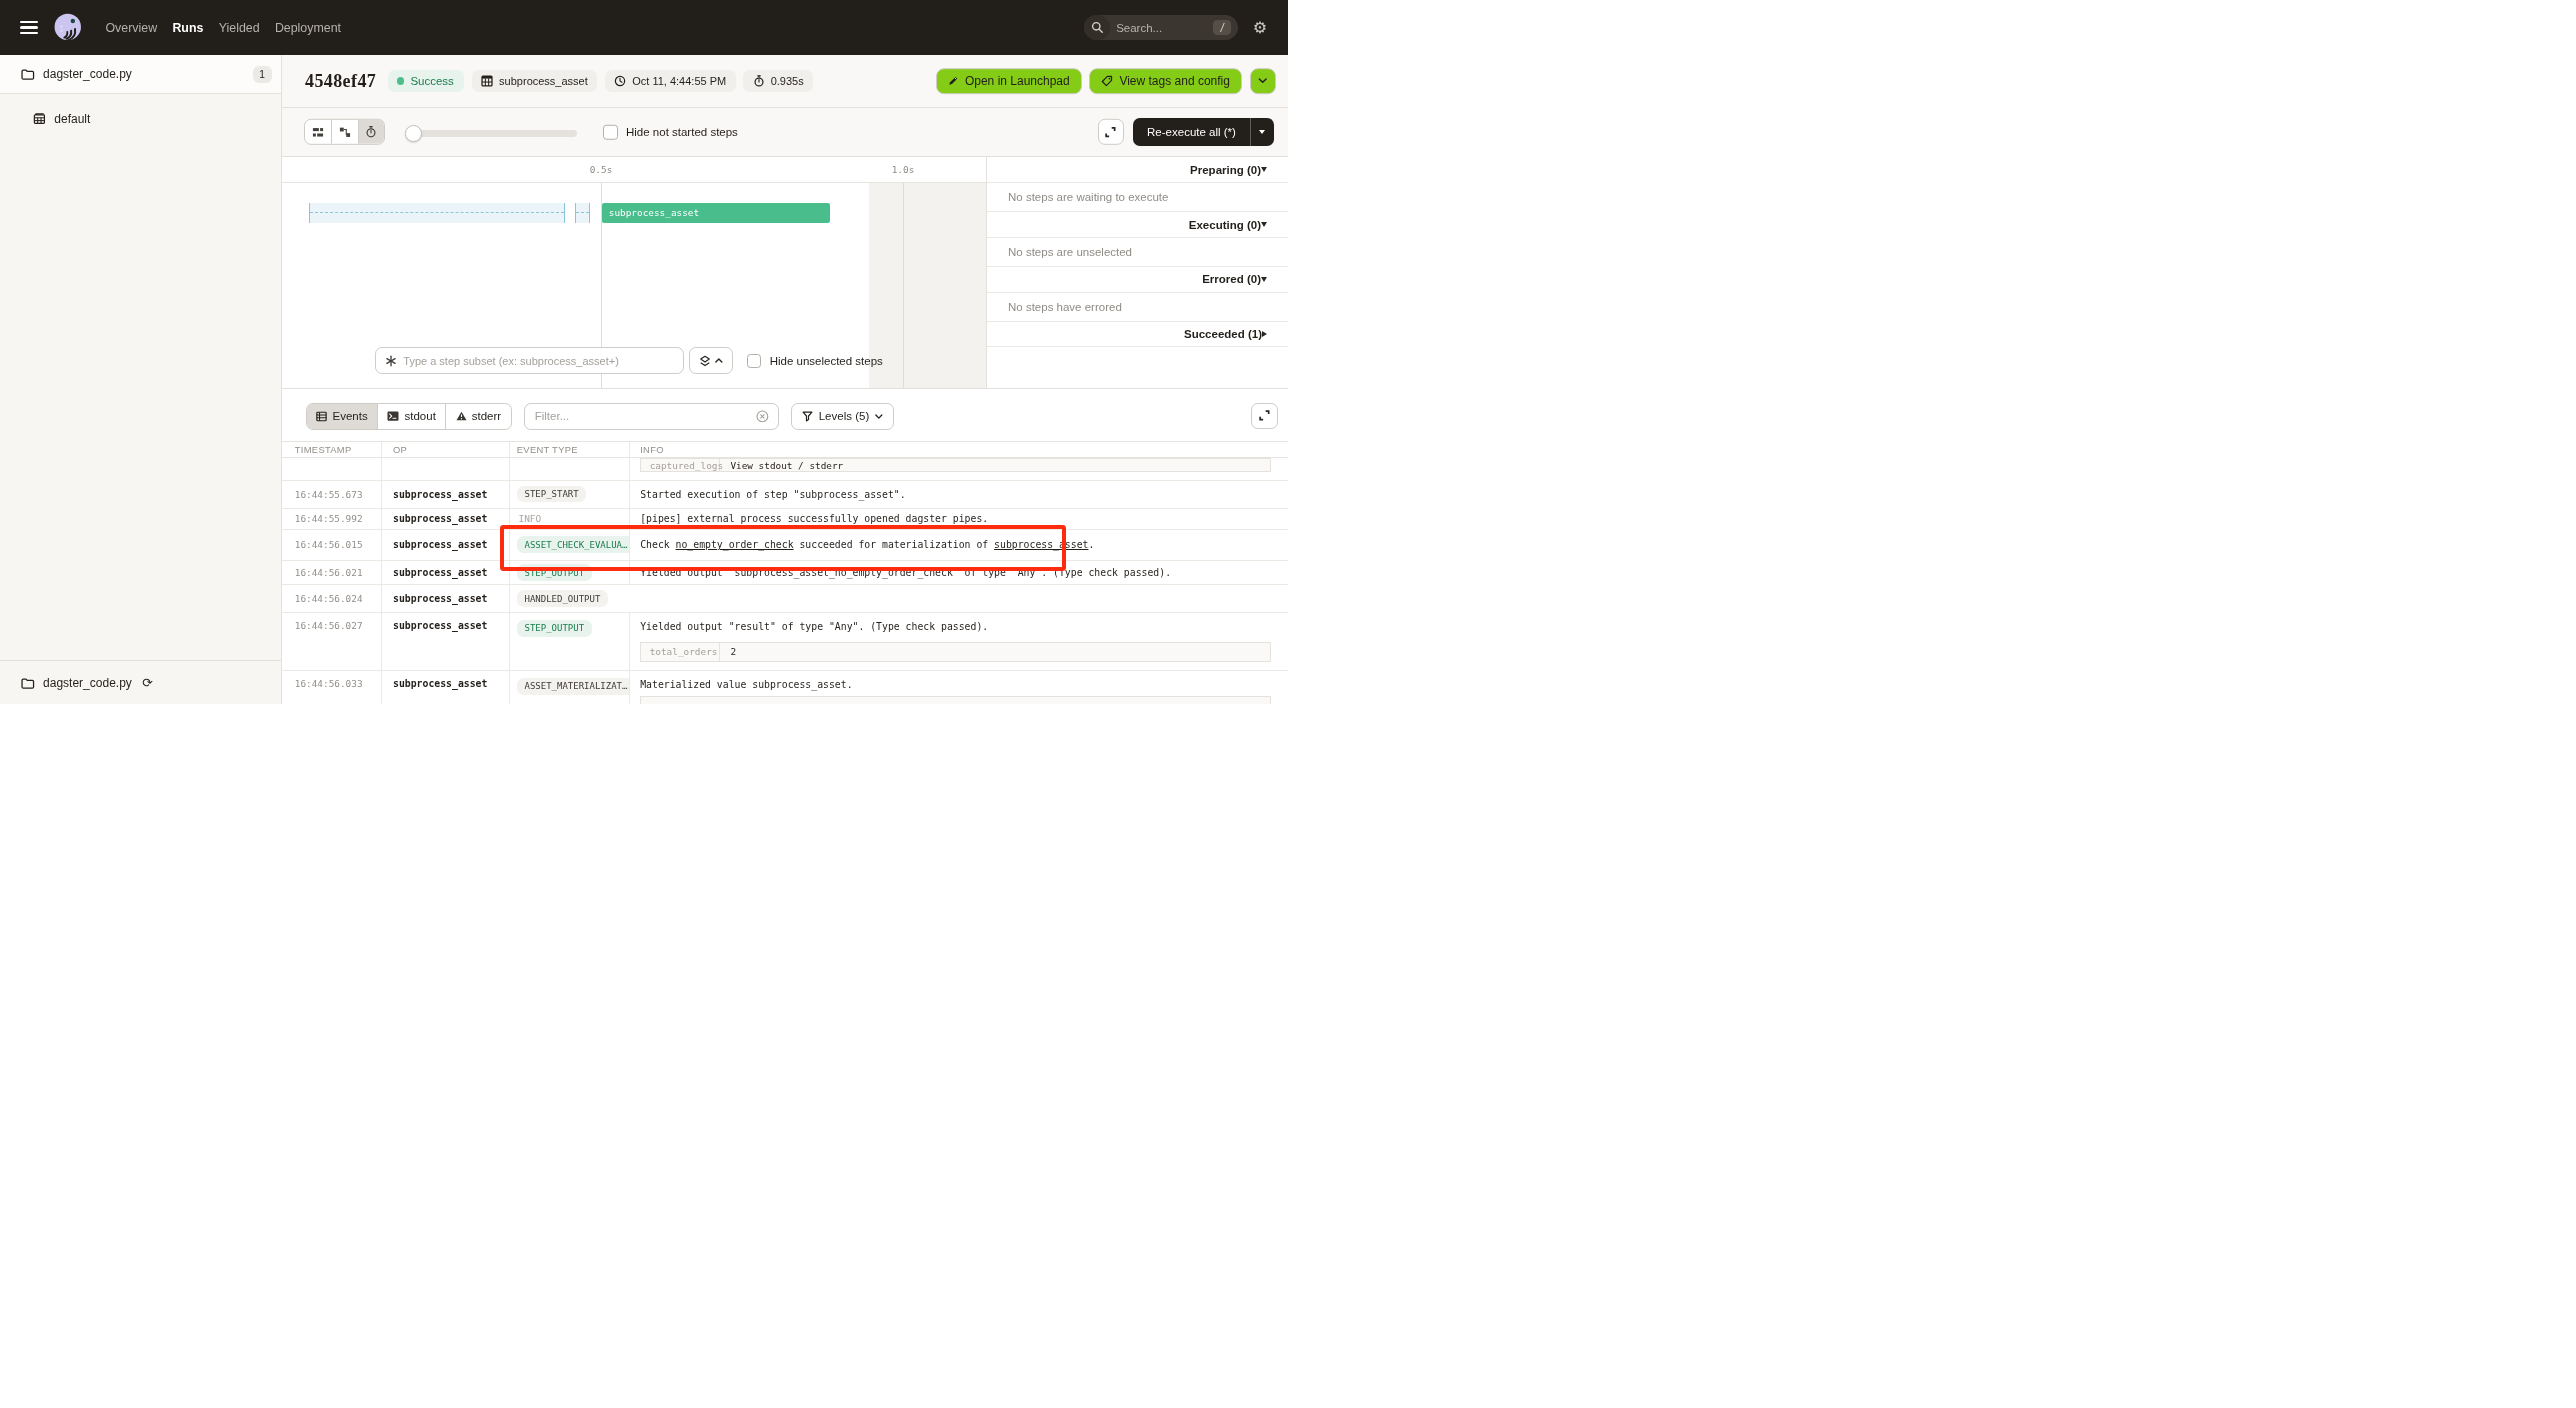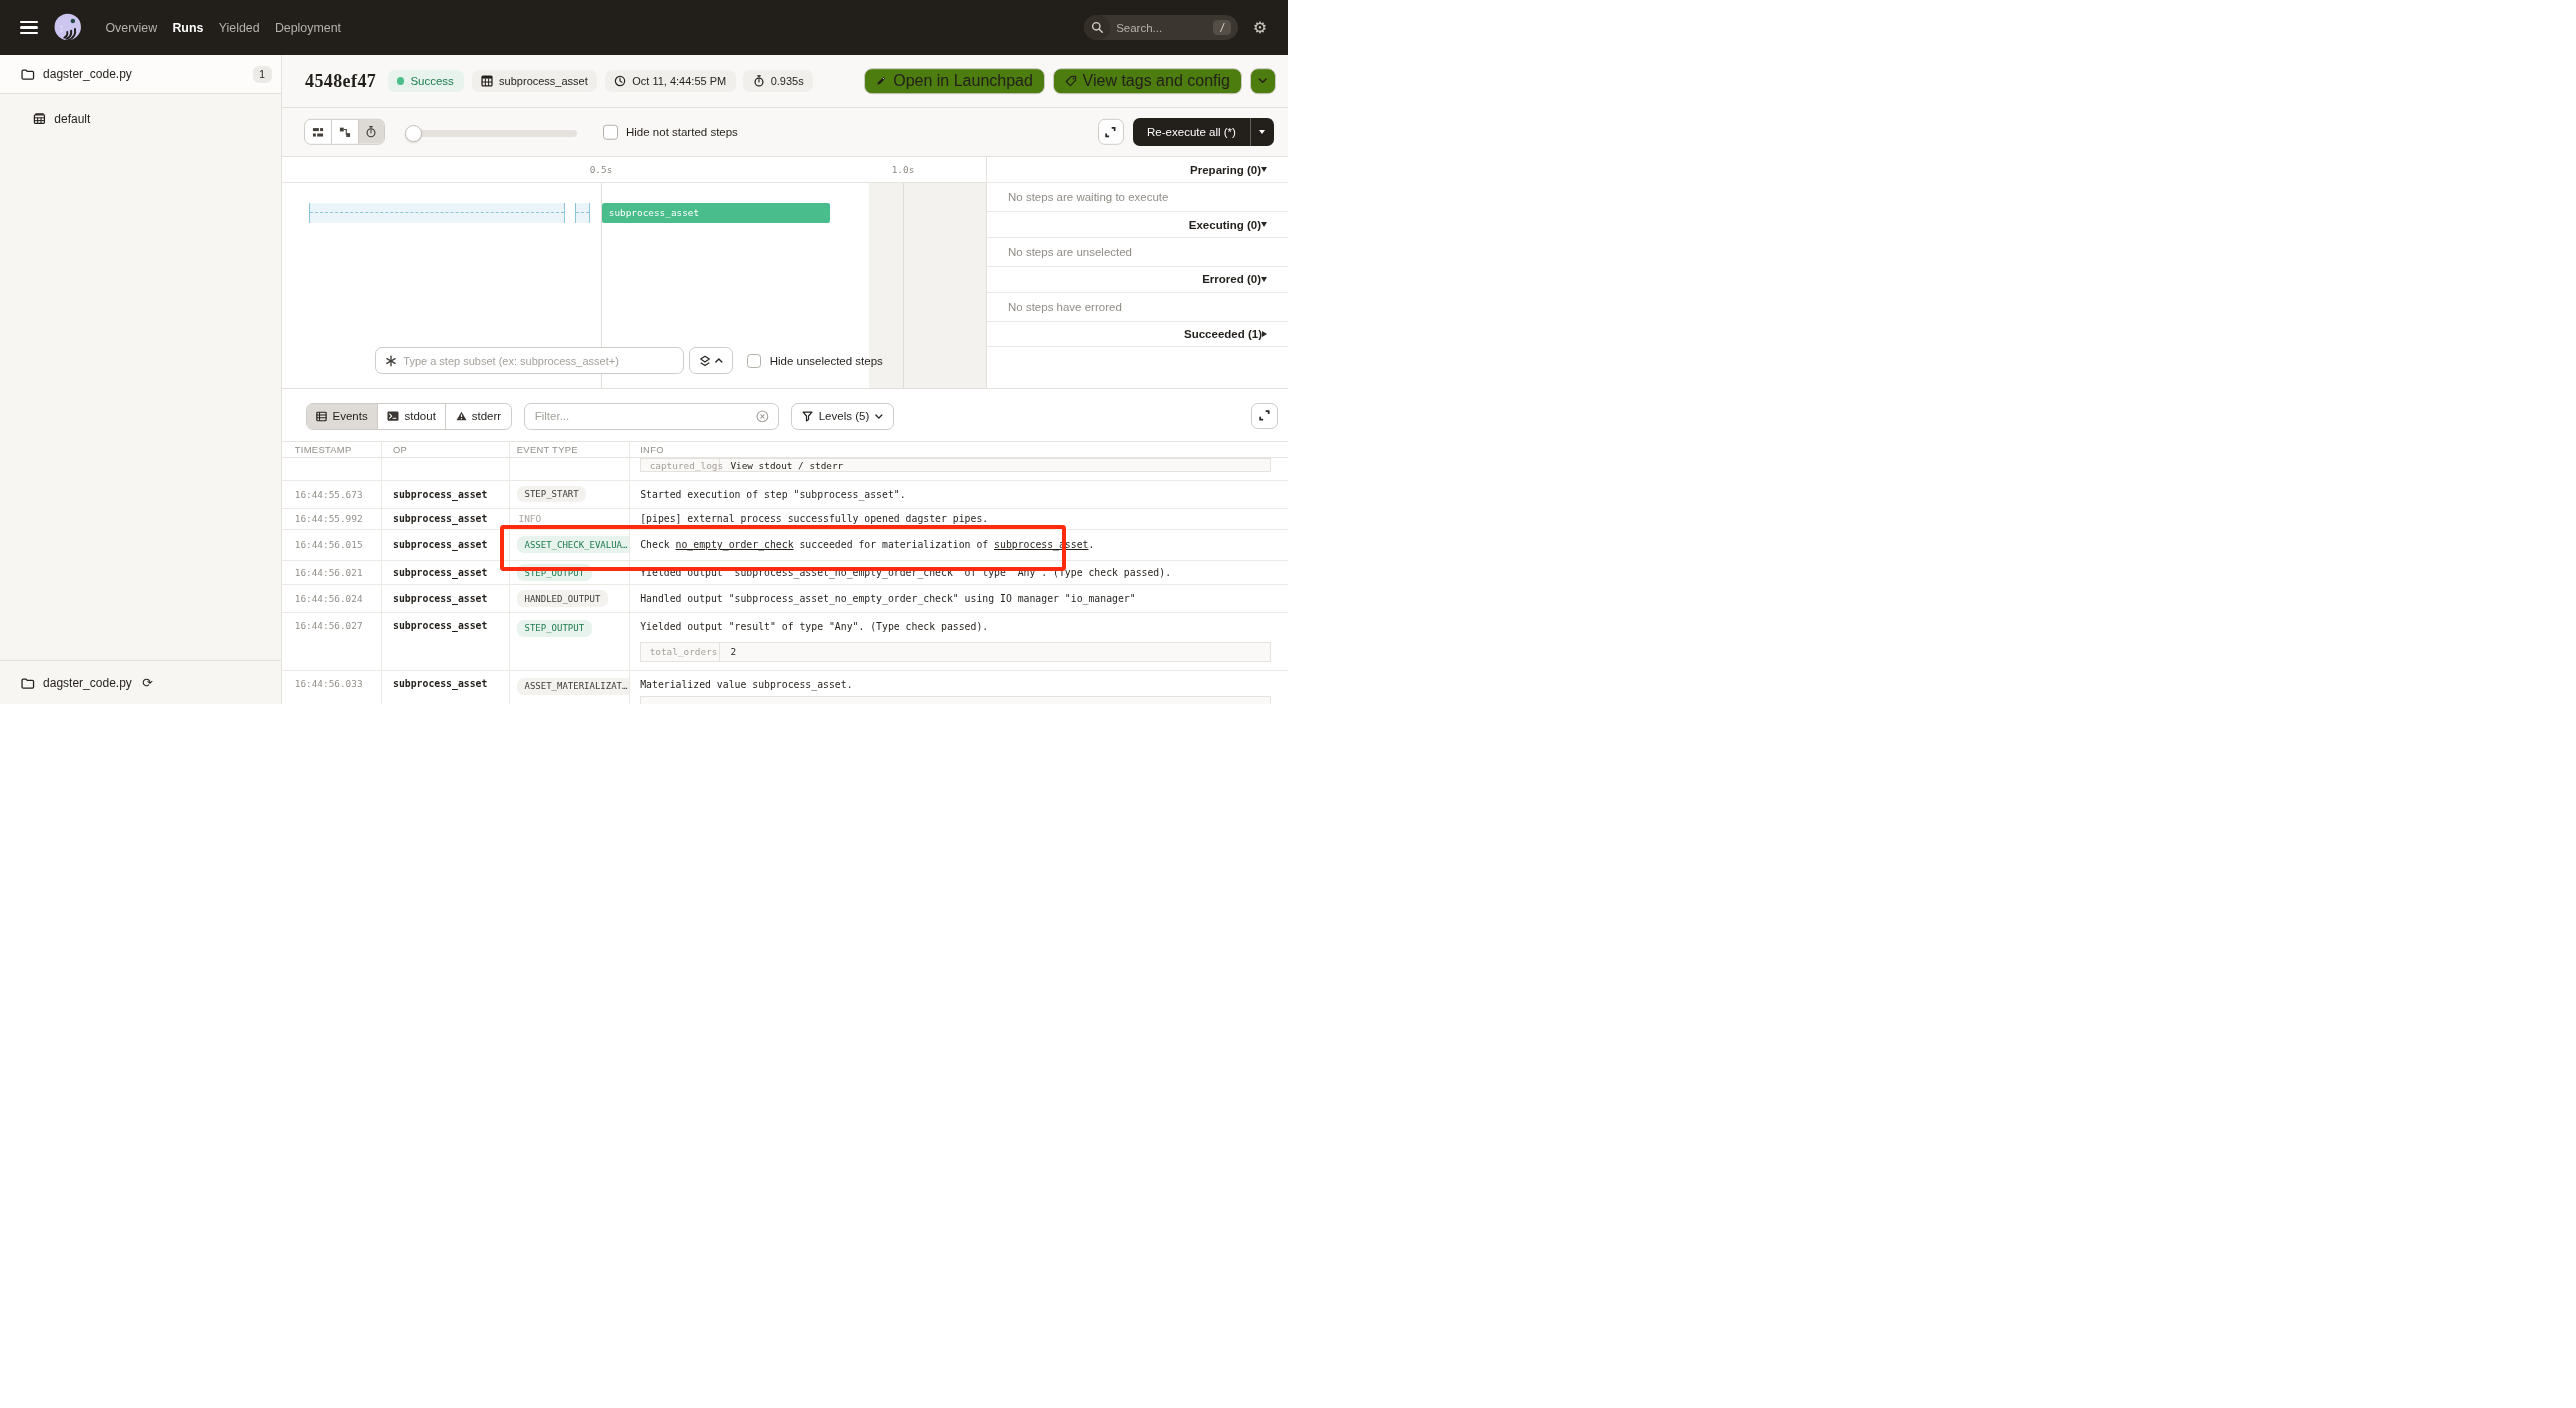--- a/index.html
+++ b/index.html
@@ -54,22 +54,22 @@
   
   .run-header{height:53px;background:var(--lightbg);border-bottom:0.9px solid var(--border);
     display:flex;align-items:center;padding-left:23px;position:relative;flex:0 0 auto}
   .run-id{font-family:Liberation Serif, serif;font-weight:700;font-size:18px;letter-spacing:0.4px}
   .badge-success{margin-left:12px;height:22px;border-radius:6.8px;background:var(--greenbg);
     display:flex;align-items:center;gap:6px;padding:0 10.2px 0 8.5px;color:var(--green);font-size:11.5px}
   .badge-success .dot{width:7.7px;height:7.7px;border-radius:50%;background:#4CBE8A}
   .tag{margin-left:7.7px;height:22px;border-radius:6.8px;background:var(--chipbg);
     display:flex;align-items:center;gap:6px;padding:0 9.4px;font-size:11px;cursor:default}
   .rh-actions{position:absolute;right:12px;top:50%;transform:translateY(-50%);display:flex;gap:7.7px}
-  .btn{height:25.6px;background:#4d7c0f;border:0.9px solid var(--border2);border-radius:8px;
-    display:flex;align-items:center;gap:6px;padding:0 11px;font-size:16px}
+  .btn{height:25.6px;background:#84cc16;border:0.9px solid var(--border2);border-radius:8px;
+    display:flex;align-items:center;gap:6px;padding:0 11px;font-size:12px}
   .btn-icon{width:26.4px;padding:0;justify-content:center}
 
   
   .gantt-toolbar{height:49px;background:var(--lightbg);border-bottom:0.9px solid var(--border);
     position:relative;flex:0 0 auto}
   .seg{position:absolute;left:22px;top:50%;transform:translateY(-50%);display:flex;
     border:0.9px solid var(--border2);border-radius:6.8px;overflow:hidden;background:#fff;height:26.4px}
   .seg button{width:26.4px;display:flex;align-items:center;justify-content:center;border-radius:0}
   .seg button + button{border-left:0.9px solid var(--border2)}
   .seg button.selected{background:#DDDAD5}
@@ -553,23 +553,20 @@
           <div class="c c-info">
             <div class="info-line">Yielded output "subprocess_asset_no_empty_order_check" of type "Any". (Type check passed).</div>
           </div>
         </div>
         <div class="ev-row r5">
           <div class="c c-ts">16:44:56.024</div>
           <div class="c c-op">subprocess_asset</div>
           <div class="c c-type">
             <span class="ev-badge bg-gray">HANDLED_OUTPUT</span>
           </div>
-          <div class="c c-info">
-            <div class="info-line">Handled output "subprocess_asset_no_empty_order_check" using IO manager "io_manager"</div>
-          </div>
         </div>
         <div class="ev-row r6">
           <div class="c c-ts">16:44:56.027</div>
           <div class="c c-op">subprocess_asset</div>
           <div class="c c-type">
             <span class="ev-badge bg-green">STEP_OUTPUT</span>
           </div>
           <div class="c c-info"><div class="info-line">Yielded output "result" of type "Any". (Type check passed).</div><div class="kv-table" style="margin-top: 10px;">
               <span class="kv-key">total_orders</span>
               <span class="kv-val">2</span>

